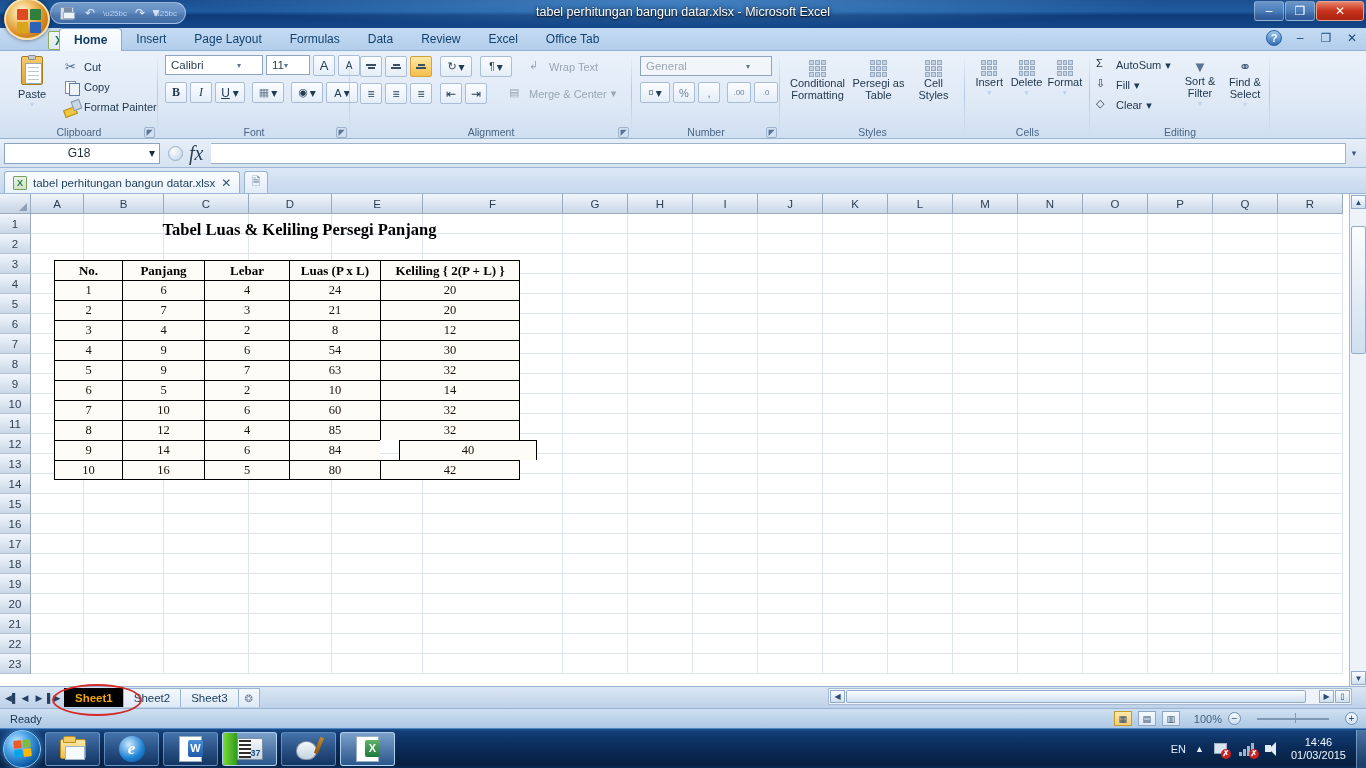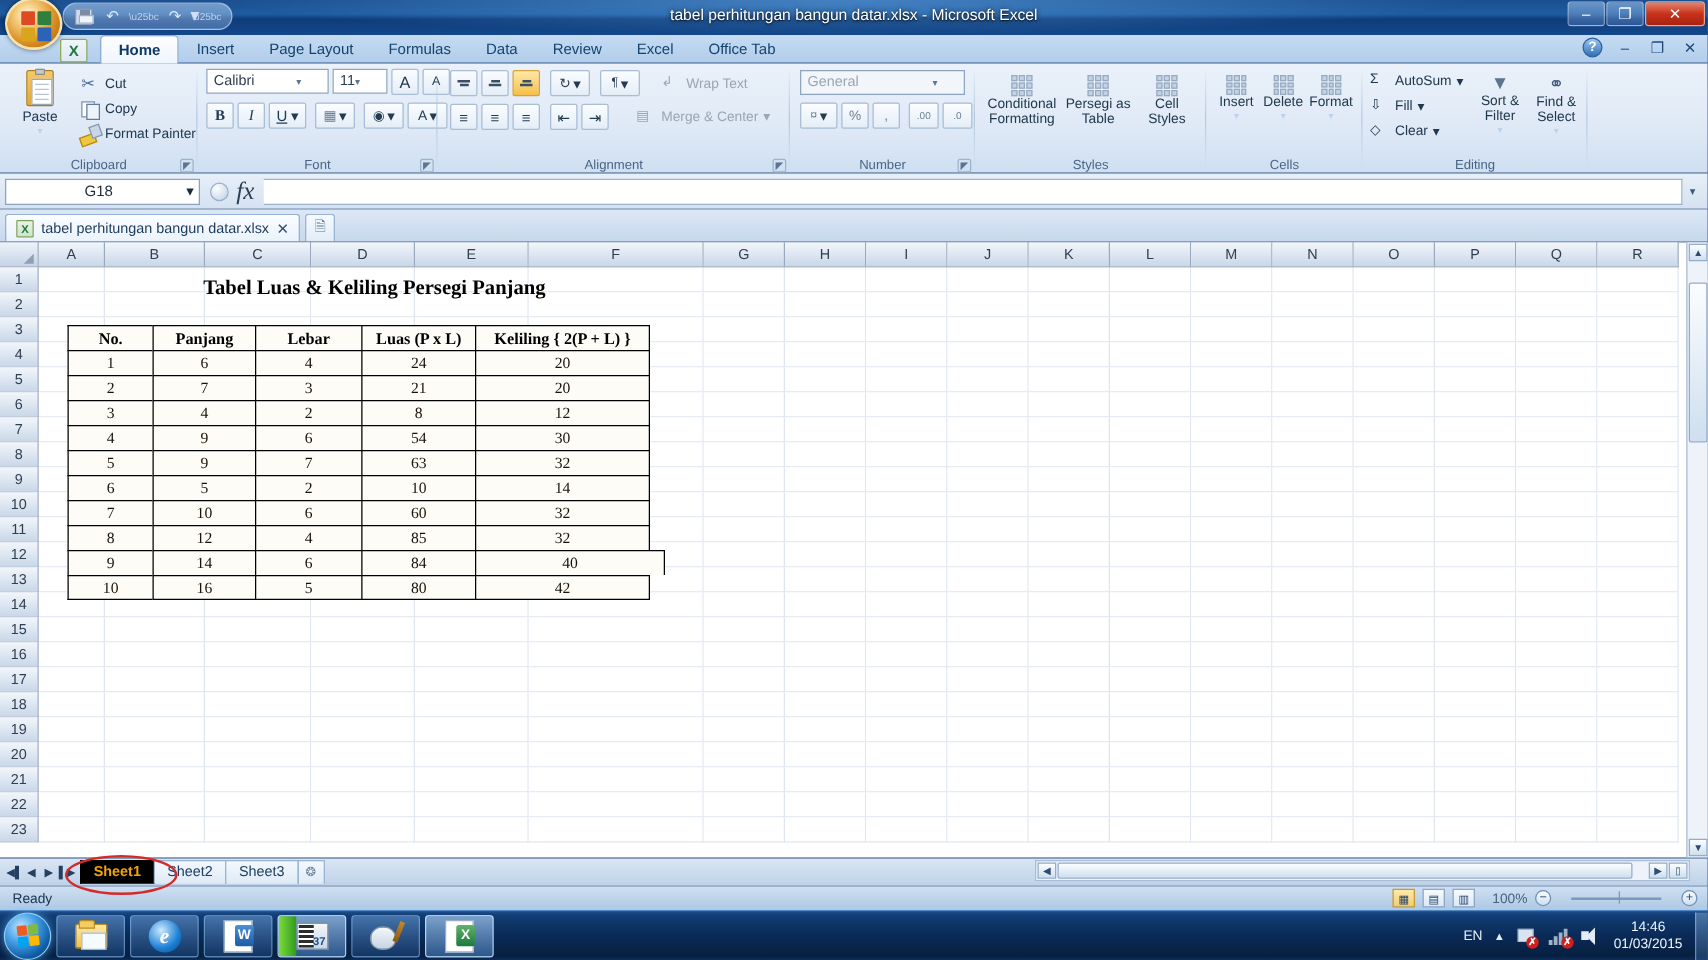--- a/index.html
+++ b/index.html
@@ -82,21 +82,21 @@
     position: absolute; left: 0; top: 28px; width: 1366px; height: 23px;
     background: linear-gradient(to bottom, #c5dbf2, #b2cdeb);
     border-bottom: 1px solid #90b0d6;
   }
   .excel-badge {
     position: absolute; left: 48px; top: 3px; width: 22px; height: 19px;
     background: linear-gradient(to bottom,#f0f5fa,#dde8f3); border:1px solid #8fae53; border-radius:2px;
     display:flex; align-items:center; justify-content:center;
     font-size: 12px; font-weight: bold; color: #1d7a3c;
   }
-  .tabs { position: absolute; left: 80px; top: 0; display: flex; height: 23px; }
+  .tabs { position: absolute; left: 59px; top: 0; display: flex; height: 23px; }
   .tab {
     padding: 0 14px; height: 23px; line-height: 23px;
     font-size: 12px; color: #12436f;
   }
   .tab.active {
     background: linear-gradient(to bottom,#fdfeff,#eef5fc);
     border: 1px solid #8aabd2; border-bottom: none;
     border-radius: 4px 4px 0 0; color: #0f3a66; font-weight: bold;
   }
   .ribbon-ctrls { position: absolute; right: 6px; top: 2px; display: flex; gap: 10px; align-items: center; }
@@ -1342,21 +1342,21 @@
           <div class="tc" style="width: 82px; height: 20px;">12</div>
           <div class="tc" style="width: 85px; height: 20px;">4</div>
           <div class="tc" style="width: 91px; height: 20px;">85</div>
           <div class="tc last" style="width: 140px; height: 20px;">32</div>
         </div>
         <div class="trow" style="top: 246px;">
           <div class="tc" style="width: 68px; height: 20px;">9</div>
           <div class="tc" style="width: 82px; height: 20px;">14</div>
           <div class="tc" style="width: 85px; height: 20px;">6</div>
           <div class="tc" style="width: 91px; height: 20px;">84</div>
-          <div class="tc last" style="width: 152px; height: 20px;">40</div>
+          <div class="tc last" style="width: 138px; height: 20px; margin-left: 19px;">40</div>
         </div>
         <div class="trow bottom" style="top: 266px;">
           <div class="tc" style="width: 68px; height: 20px;">10</div>
           <div class="tc" style="width: 82px; height: 20px;">16</div>
           <div class="tc" style="width: 85px; height: 20px;">5</div>
           <div class="tc" style="width: 91px; height: 20px;">80</div>
           <div class="tc last" style="width: 140px; height: 20px;">42</div>
         </div>
       </div>
   </div>

